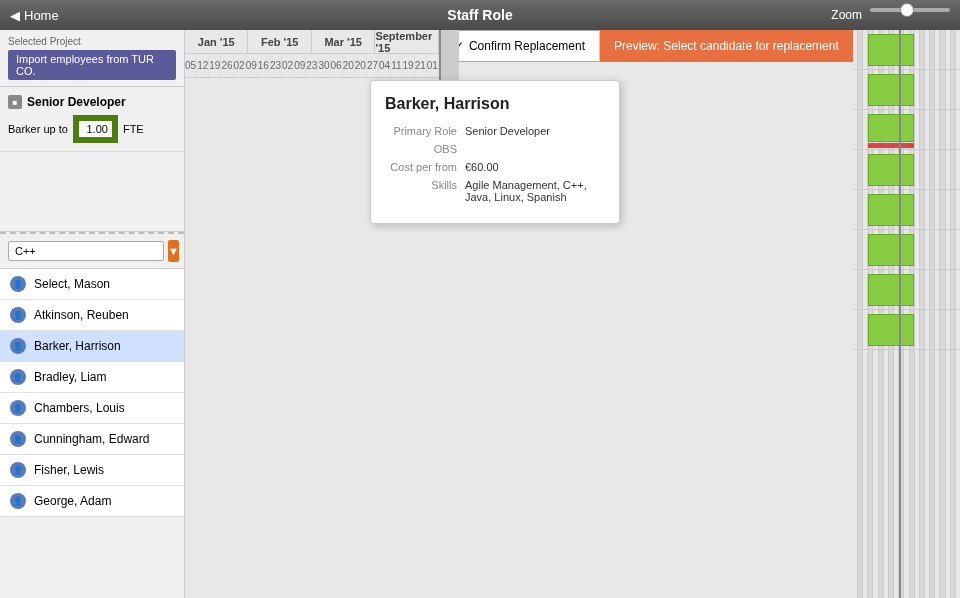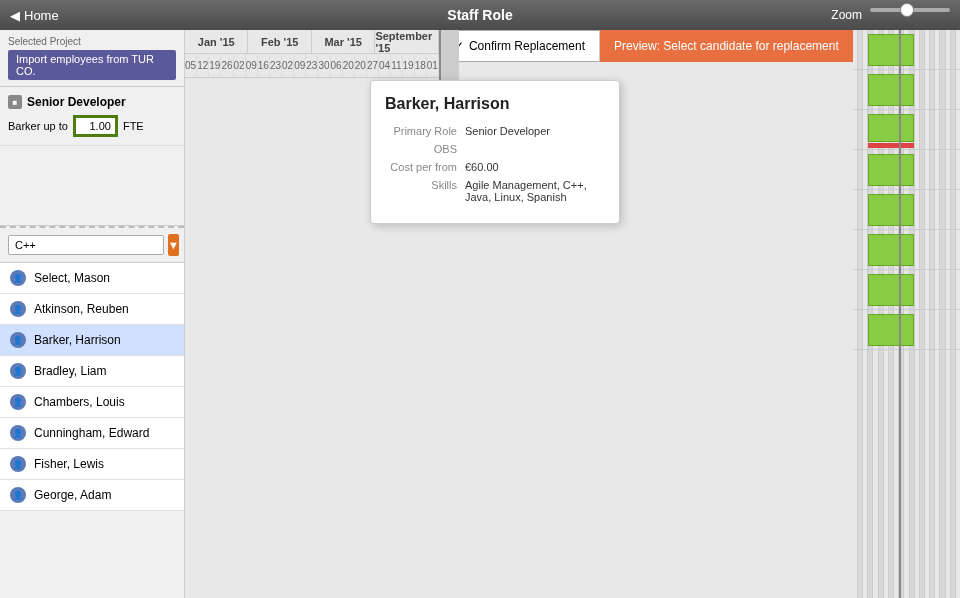--- a/index.html
+++ b/index.html
@@ -112,21 +112,21 @@
       font-size: 8px;
     }
     .assign-row {
       display: flex;
       align-items: center;
       gap: 5px;
       font-size: 11px;
     }
     .fte-input {
       width: 45px;
-      border: 3px solid #4d7c0f;
+      border: 6px solid #4d7c0f;
       padding: 2px 4px;
       font-size: 11px;
       text-align: right;
     }
 
     .search-row {
       display: flex;
       align-items: center;
       padding: 6px 8px;
       border-bottom: 1px solid #ccc;
@@ -436,21 +436,21 @@
         <div class="week-cell">09</div>
         <div class="week-cell">23</div>
         <div class="week-cell">30</div>
         <div class="week-cell">06</div>
         <div class="week-cell">20</div>
         <div class="week-cell">20</div>
         <div class="week-cell">27</div>
         <div class="week-cell">04</div>
         <div class="week-cell">11</div>
         <div class="week-cell">19</div>
-        <div class="week-cell">18</div>
+        <div class="week-cell">21</div>
         <div class="week-cell">01</div>
       </div>
     </div>
 
     <div class="project-bar-area">
       <div class="project-bar project-bar-orange"></div>
       <div class="project-bar project-bar-blue"></div>
       <div class="project-bar-arrow"></div>
     </div>
 

